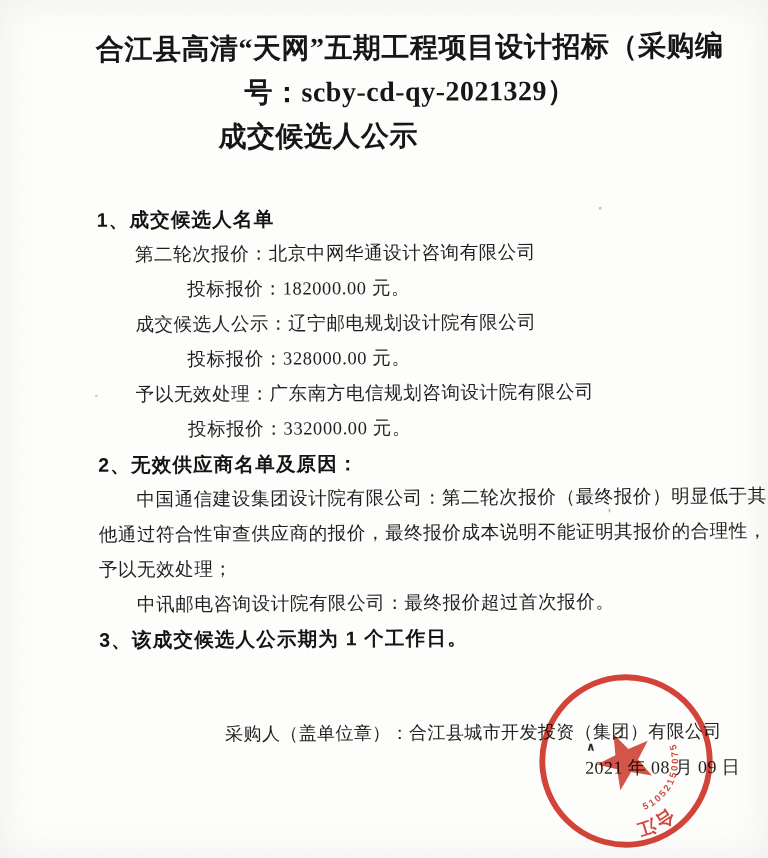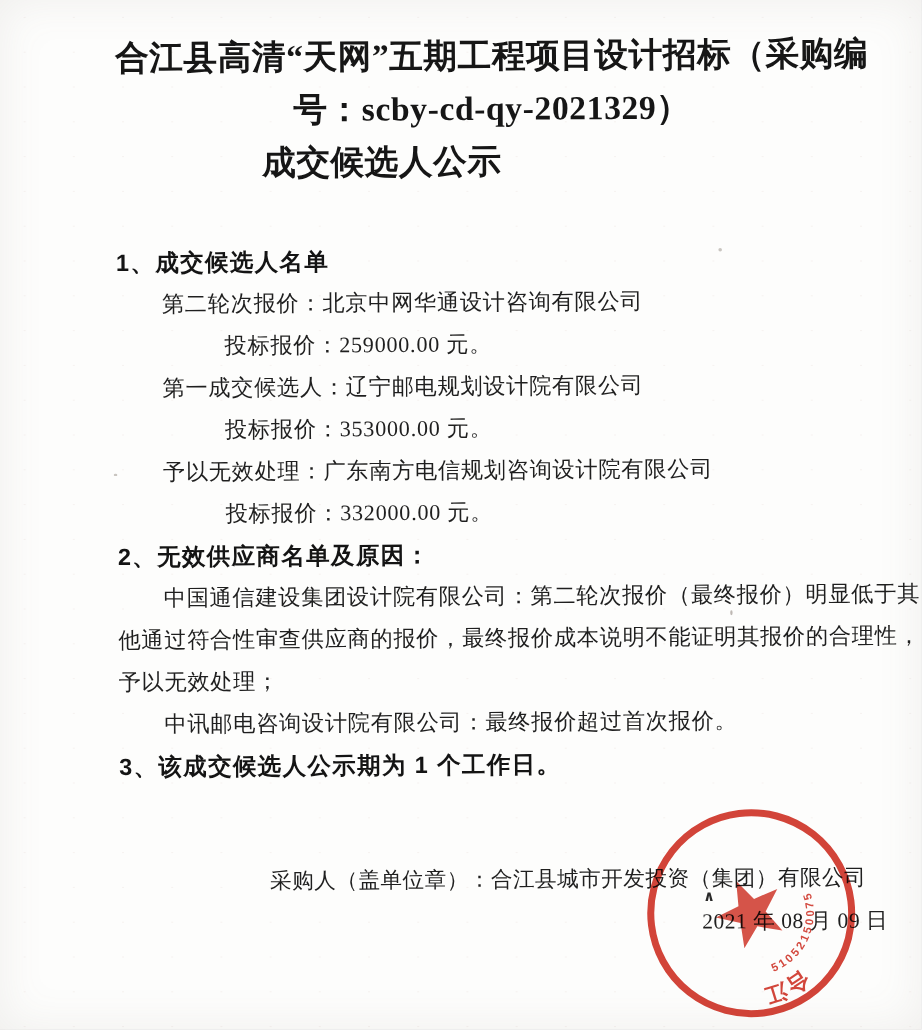--- a/index.html
+++ b/index.html
@@ -67,24 +67,24 @@
     <div class="title-block">
       <div>合江县高清“天网”五期工程项目设计招标（采购编</div>
       <div>号：scby-cd-qy-2021329）</div>
       <div class="title-line3">成交候选人公示</div>
     </div>
 
     <div class="body-block">
       <div class="h-line">1、成交候选人名单</div>
 
       <div class="indent1"><span>第二轮次报价：</span><span>北京中网华通设计咨询有限公司</span></div>
-      <div class="indent2"><span>投标报价：</span><span>259000.00 元。</span></div>
+      <div class="indent2"><span>投标报价：</span><span>182000.00 元。</span></div>
 
-      <div class="indent1"><span>第一成交候选人：</span><span>辽宁邮电规划设计院有限公司</span></div>
-      <div class="indent2"><span>投标报价：</span><span>353000.00 元。</span></div>
+      <div class="indent1"><span>成交候选人公示：</span><span>辽宁邮电规划设计院有限公司</span></div>
+      <div class="indent2"><span>投标报价：</span><span>328000.00 元。</span></div>
 
       <div class="indent1"><span>予以无效处理：</span><span>广东南方电信规划咨询设计院有限公司</span></div>
       <div class="indent2"><span>投标报价：</span><span>332000.00 元。</span></div>
 
       <div class="h-line">2、无效供应商名单及原因：</div>
       <div class="indent1">中国通信建设集团设计院有限公司：第二轮次报价（最终报价）明显低于其</div>
       <div>他通过符合性审查供应商的报价，最终报价成本说明不能证明其报价的合理性，</div>
       <div>予以无效处理；</div>
       <div class="indent1">中讯邮电咨询设计院有限公司：最终报价超过首次报价。</div>
 

